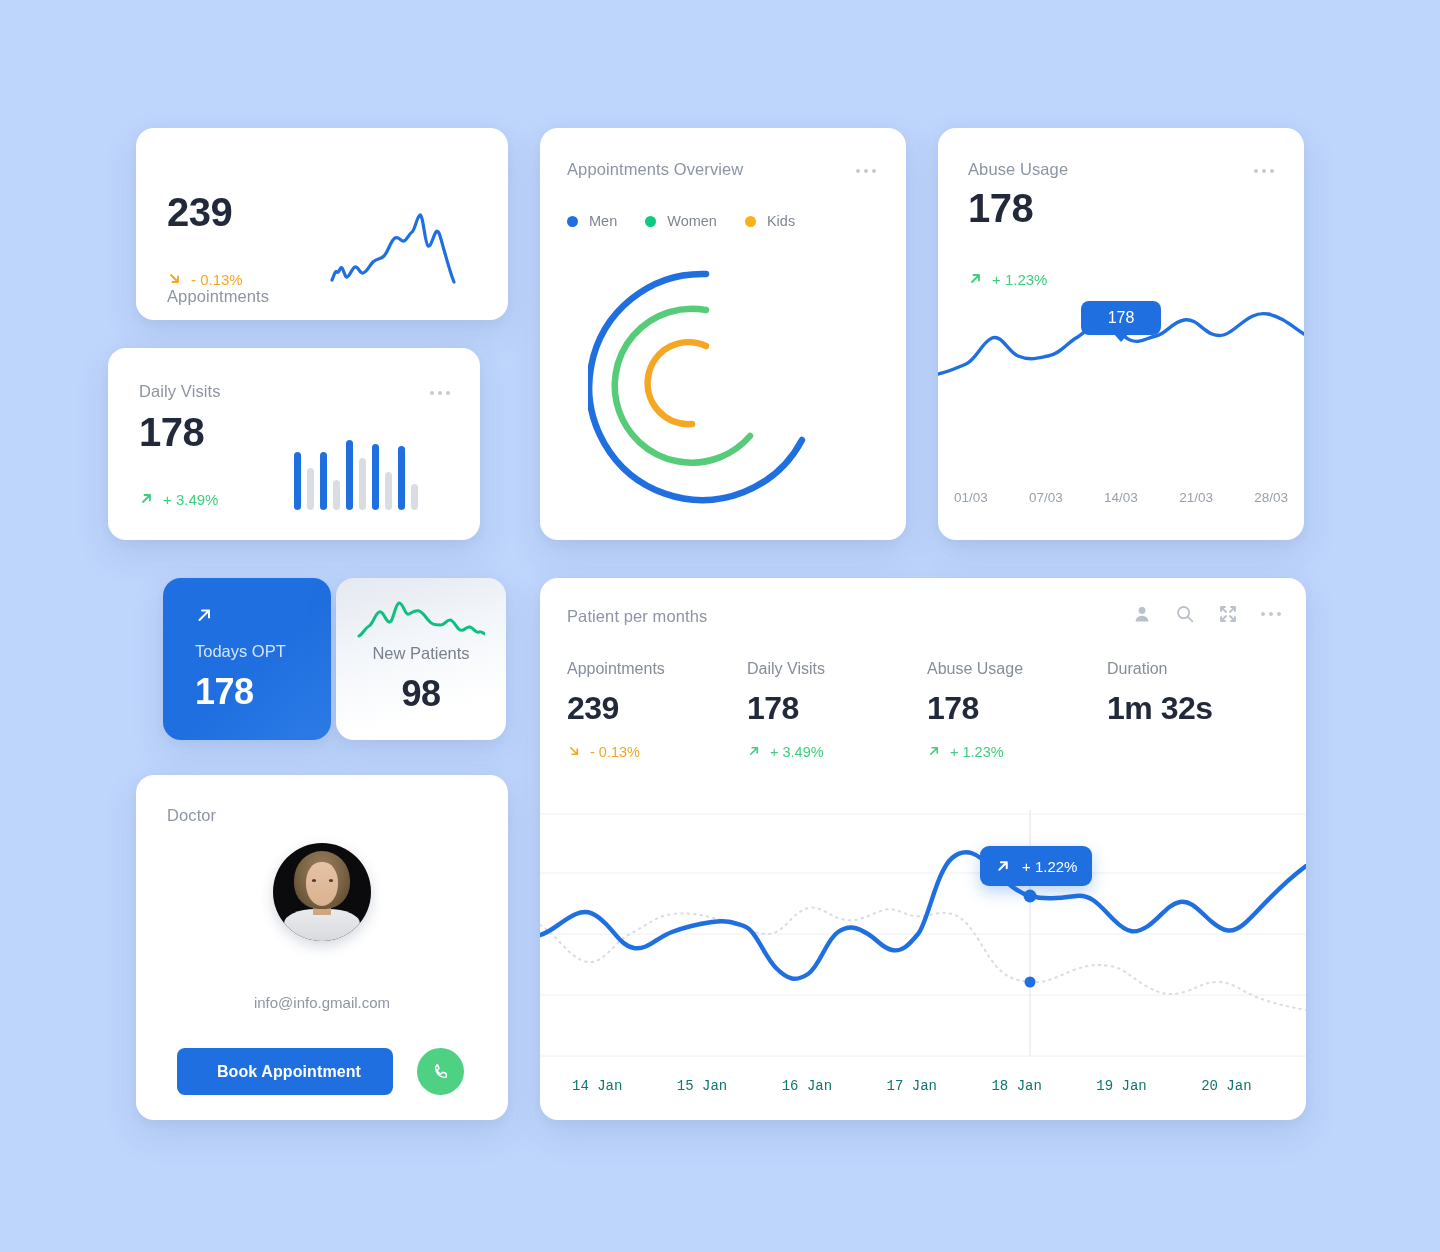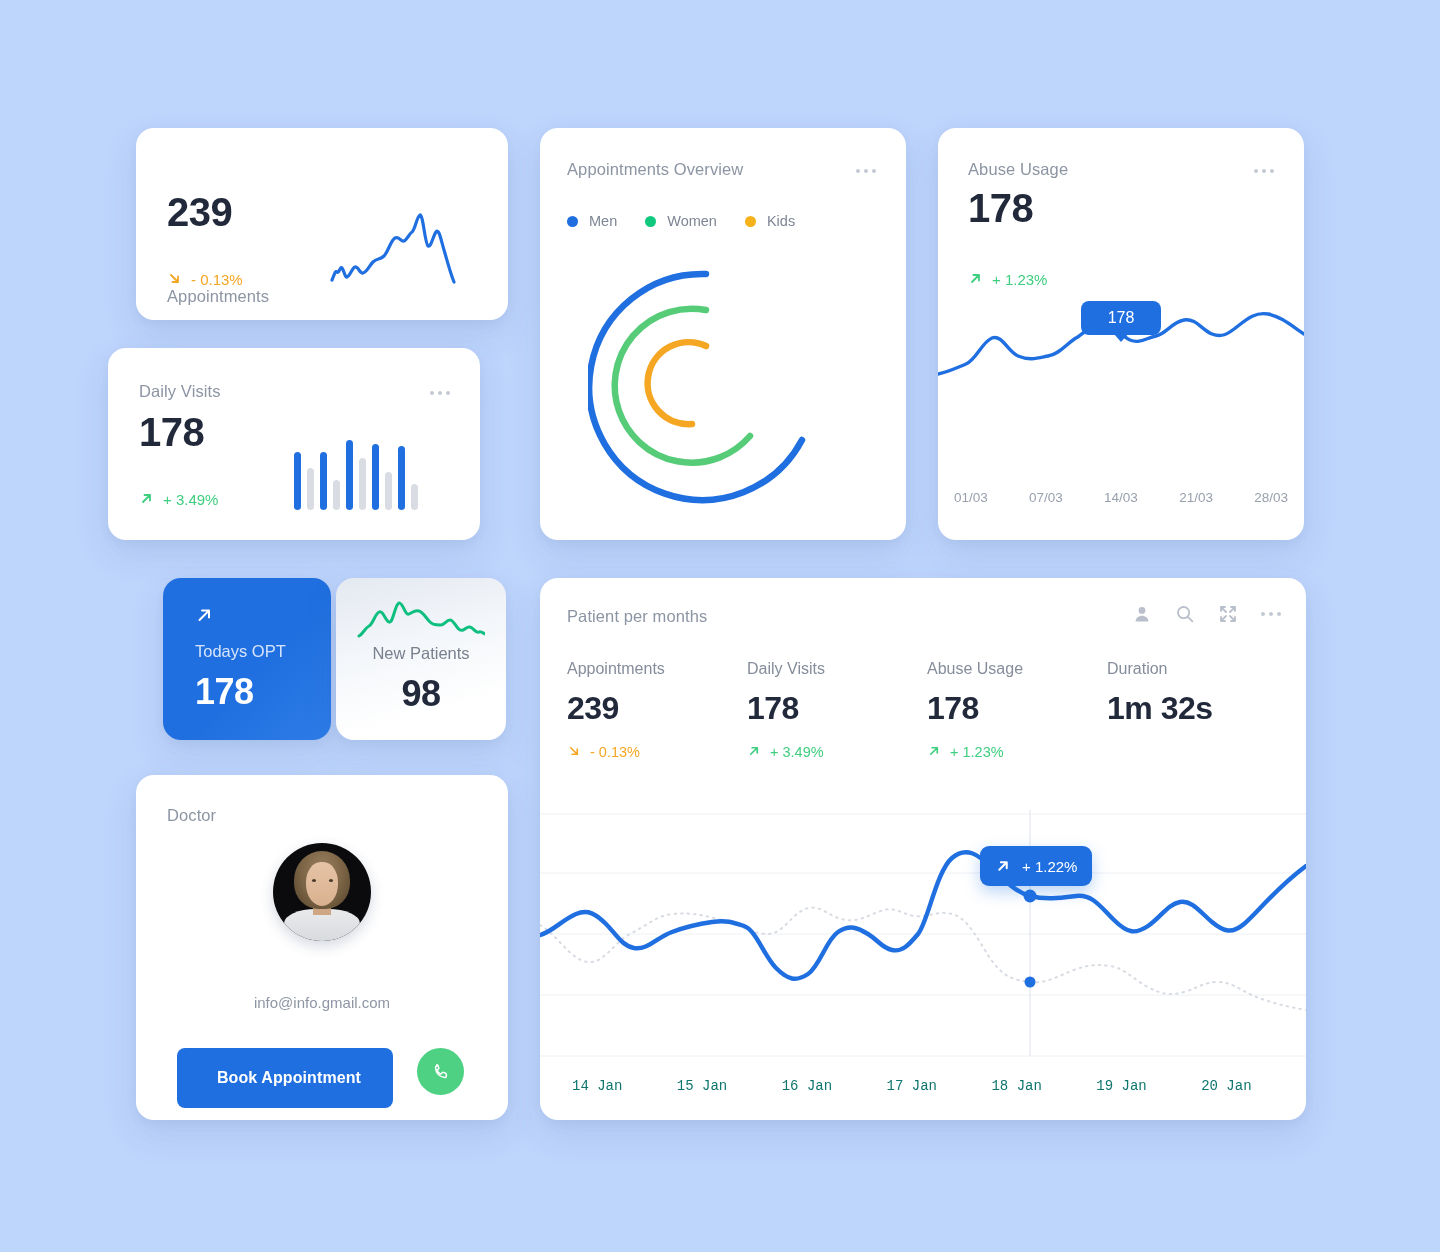--- a/index.html
+++ b/index.html
@@ -171,21 +171,21 @@
   }
   #card-doctor .dname {
     position: absolute; left: 0; right: 0; top: 182px; text-align: center;
     font-size: 19px; font-weight: 700; color: #1b2233; letter-spacing: 0.1px;
   }
   #card-doctor .demail {
     position: absolute; left: 0; right: 0; top: 219px; text-align: center;
     font-size: 15px; color: #8e96a4;
   }
   #btn-book {
-    position: absolute; left: 41px; top: 273px; width: 216px; height: 60px;
+    position: absolute; left: 41px; top: 273px; width: 216px; height: 47px;
     background: #1f6fe0; border: none; border-radius: 8px;
     color: #ffffff; font-size: 16px; font-weight: 700;
     font-family: "Liberation Sans", sans-serif; cursor: pointer;
     letter-spacing: 0.1px;
     padding-left: 8px;
   }
   #btn-call {
     position: absolute; left: 281px; top: 273px; width: 47px; height: 47px;
     background: #4ed182; border-radius: 50%; border: none; cursor: pointer;
     display: flex; align-items: center; justify-content: center;

